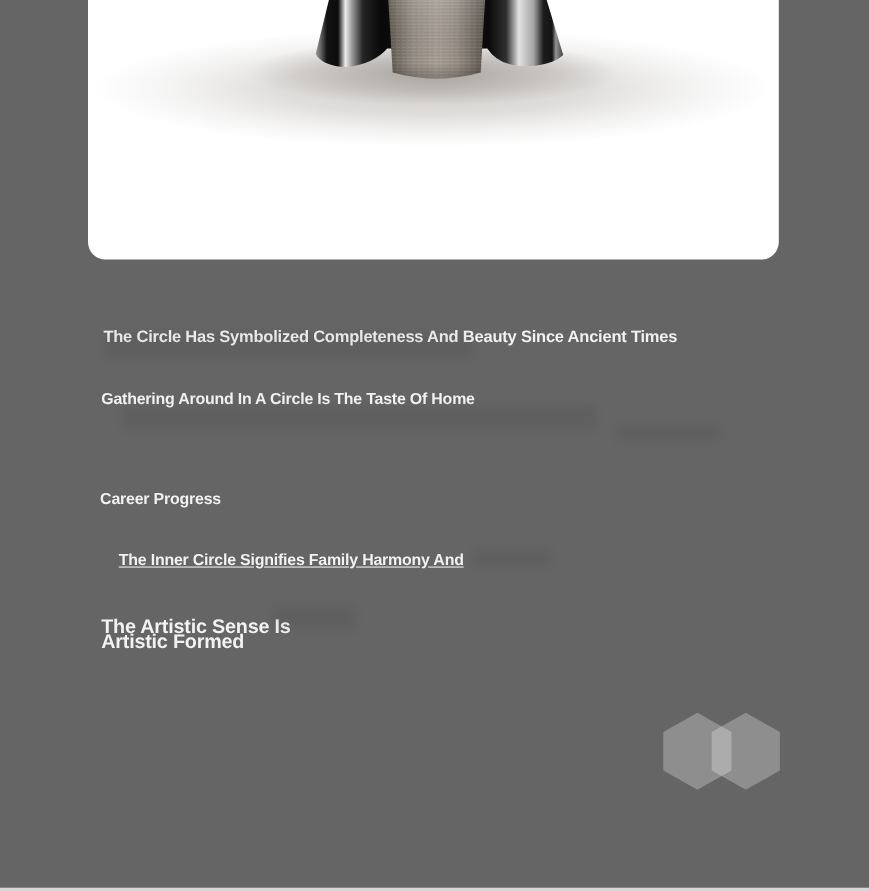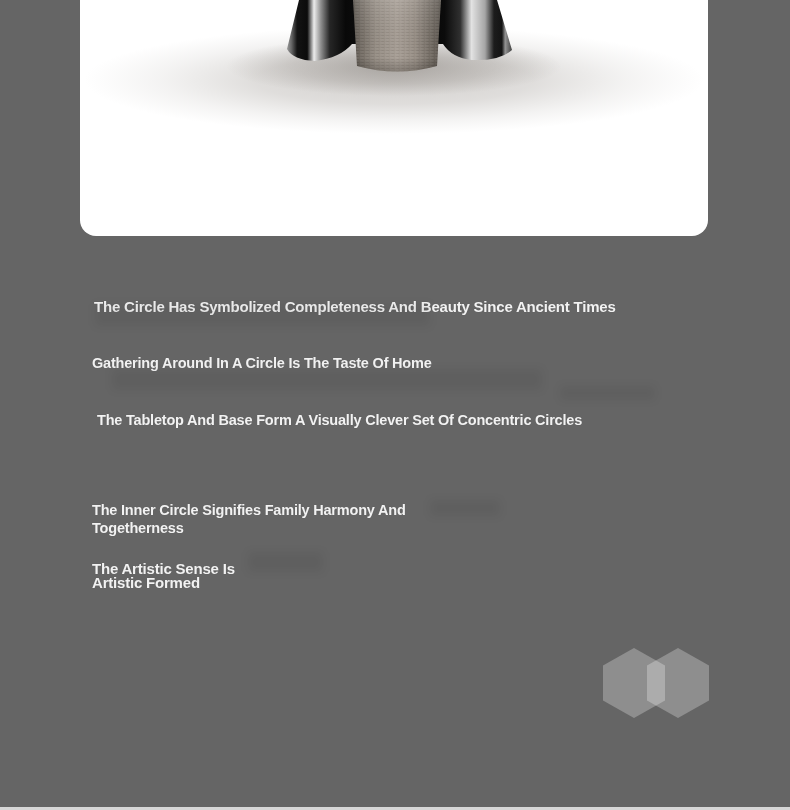--- a/index.html
+++ b/index.html
@@ -36,22 +36,22 @@
     text-shadow: 0 0 1px rgba(0,0,0,0.12);
   }
   .headline { font-size: 15px; }
   .headline-1 { left: 94px; top: 283px; }
   .headline-2 { left: 92px; top: 340px; font-size: 14.5px; text-align: center; }
   .headline-3 { left: 97px; top: 397px; font-size: 14.5px; }
 
   .feature { font-size: 14.5px; line-height: 18px; }
   .feature div { white-space: nowrap; }
   .feature-1 { left: 91px; top: 445px; }
-  .feature-2 { left: 92px; top: 501px; }
-  .feature-3 { left: 92px; top: 562px; font-size: 15px; line-height: 14px; }
+  .feature-2 { left: 108px; top: 501px; text-decoration: underline; }
+  .feature-3 { left: 92px; top: 562px; font-size: 18px; line-height: 14px; }
 
   
   .smudge {
     position: absolute;
     background: rgba(0,0,0,0.055);
     filter: blur(4px);
     border-radius: 3px;
     pointer-events: none;
   }
   .smudge-1 { left: 95px;  top: 304px; width: 335px; height: 22px; }
@@ -142,27 +142,26 @@
       <path d="M219,0 L417,0 L432,50 Q420,61 392,60 Q372,58 363,44 L272,44 Q260,58 235,61 Q213,60 207,49 Z" fill="url(#coneGrad)"></path>
 
       <path d="M273,0 L361,0 L357,66 Q317,77 277,66 Z" fill="url(#colGrad)"></path>
       <path d="M273,0 L361,0 L357,66 Q317,77 277,66 Z" fill="url(#brush)"></path>
       <path d="M273,0 L361,0 L357,66 Q317,77 277,66 Z" fill="url(#colShade)"></path>
     </svg>
   </div>
 
   <p class="txt headline headline-1">The Circle Has Symbolized Completeness And Beauty Since Ancient Times</p>
   <p class="txt headline headline-2">Gathering Around In A Circle Is The Taste Of Home</p>
-  <p class="txt headline headline-3">The Tabletop And Base Form A Visually Clever Set Of Concentric Circles</p>
 
   <div class="txt feature feature-1">
+    <div>Career Progress</div>
   </div>
   <div class="txt feature feature-2">
     <div>The Inner Circle Signifies Family Harmony And</div>
-    <div>Togetherness</div>
   </div>
   <div class="txt feature feature-3">
     <div>The Artistic Sense Is</div>
     <div>Artistic Formed</div>
   </div>
 
   <div class="smudge smudge-1"></div>
   <div class="smudge smudge-2"></div>
   <div class="smudge smudge-3"></div>
   <div class="smudge smudge-4"></div>

